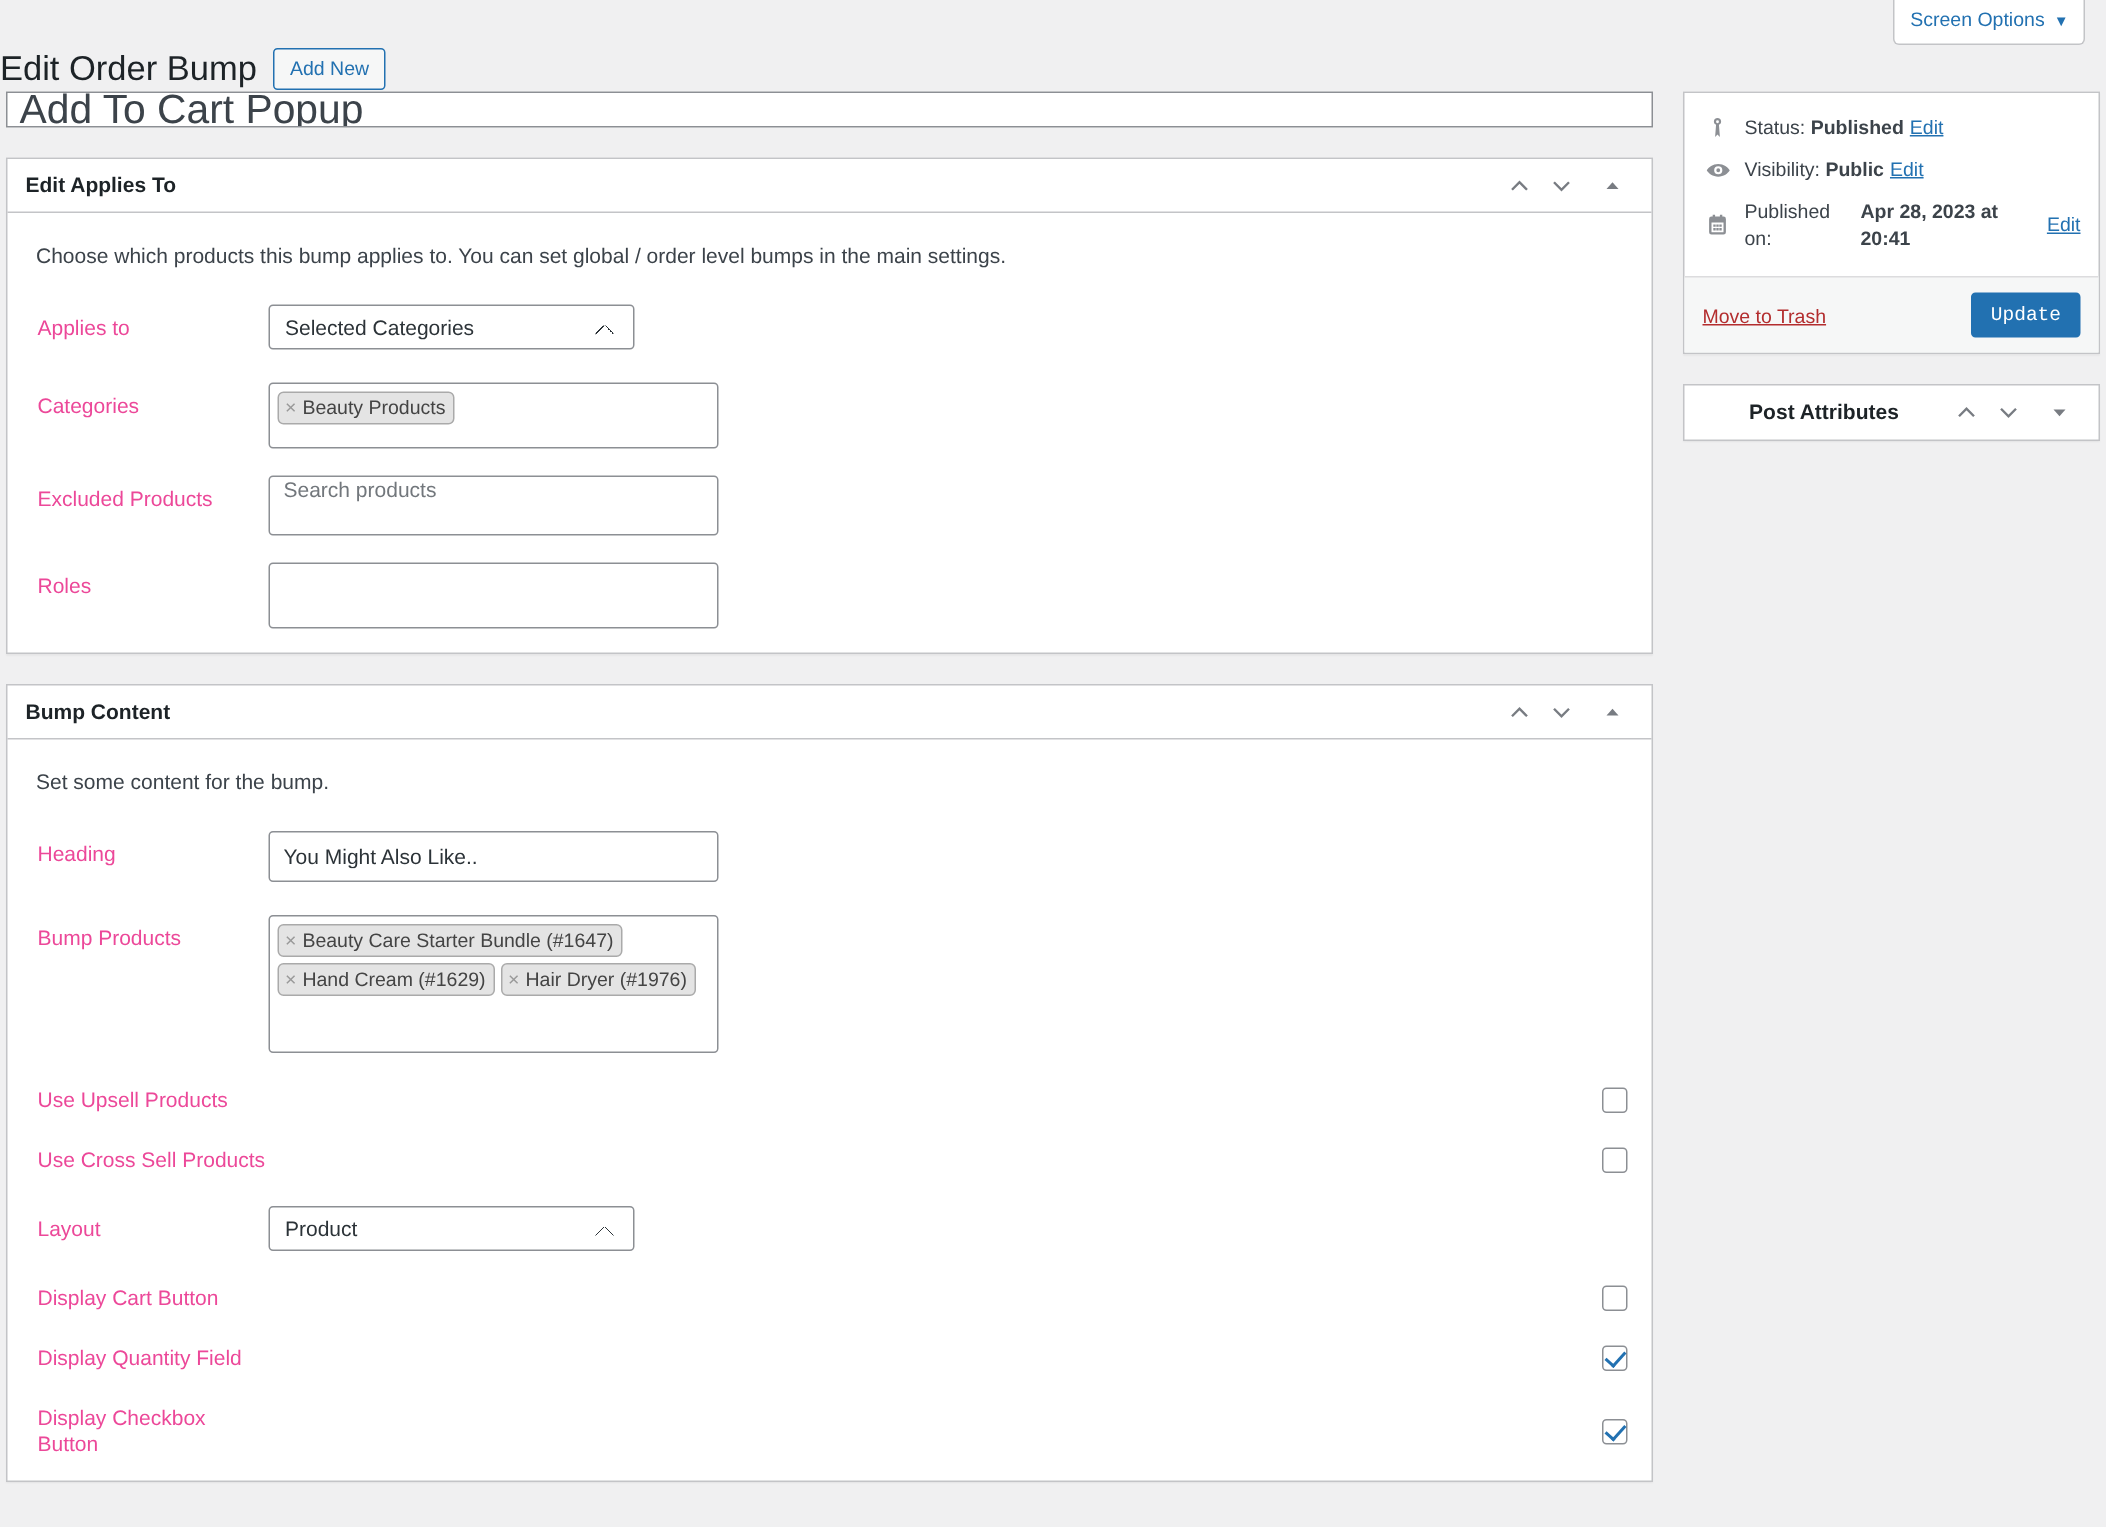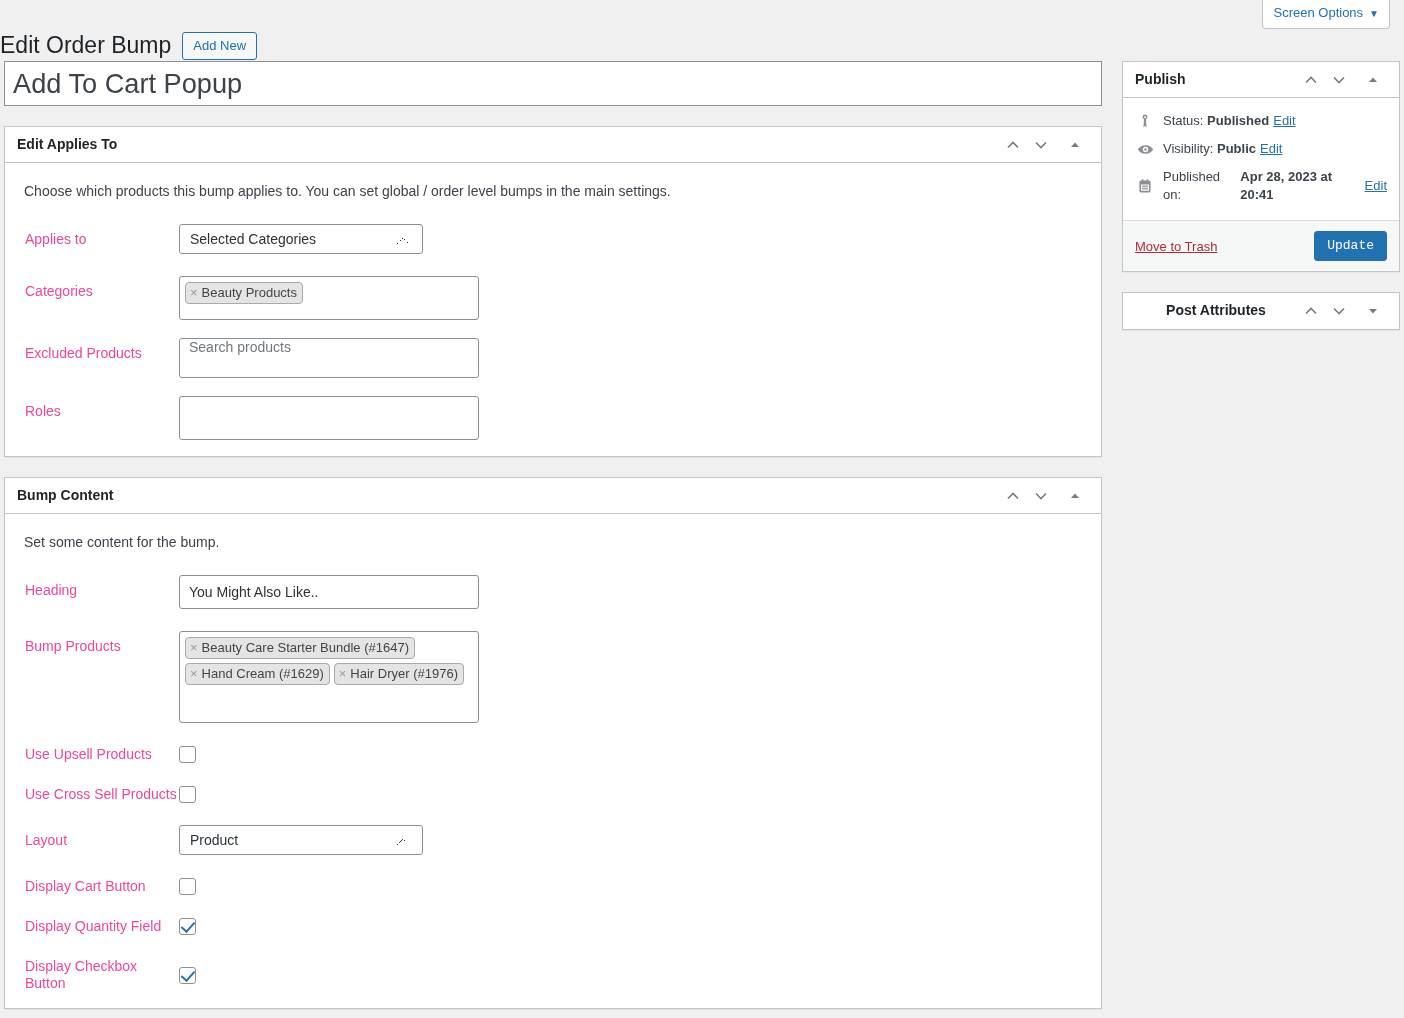--- a/index.html
+++ b/index.html
@@ -52,21 +52,21 @@
   .col-main {
     position: absolute; top: 61px; left: 4px; width: 1098px;
   }
   .col-side {
     position: absolute; top: 61px; left: 1122px; width: 278px;
   }
 
   
   .title-input {
     display: block; width: 100%;
-    height: 45px;
+    height: 24px;
     padding: 1px 8px;
     font-family: "Liberation Sans", sans-serif;
     font-size: 1.7em;
     line-height: 100%;
     color: #3c434a;
     background: #fff;
     border: 1px solid #8c8f94;
     border-radius: 0;
     outline: none;
   }
@@ -198,21 +198,21 @@
   }
   .wp-check:checked::after {
     content: "";
     position: absolute;
     left: 4px; top: 0px;
     width: 6px; height: 11px;
     border: solid #2271b1;
     border-width: 0 2px 2px 0;
     transform: rotate(42deg);
   }
-  .check-row { display: flex; align-items: center; margin-top: 23px; }
+  .check-row { display: flex; align-items: center; margin-top: 23px; justify-content: space-between; }
   .check-row .form-label { line-height: 17px; }
 
   
   .side-box { margin-bottom: 20px; }
   .side-box .postbox { margin-top: 0; }
   .publish-body { padding: 10px 12px 0 12px; }
   .misc-row {
     display: flex; align-items: center;
     font-size: 13px; color: #3c434a;
     padding: 4px 0 6px 0;
@@ -414,40 +414,20 @@
         <input class="wp-check" type="checkbox" checked="" style="">
       </div>
     </div>
   </div>
 </div>
 
 <div class="col-side">
 
   <div class="side-box">
     <div class="postbox">
-      <div class="postbox-header">
-        <h2 class="postbox-title">Publish</h2>
-        <div class="handle-actions">
-          <button class="order-btn" title="Move up">
-            <svg class="chev" width="20" height="20" viewBox="0 0 20 20" fill="none" stroke="#787c82" stroke-width="1.6">
-                <path d="M5 12.5 L10 7.5 L15 12.5"></path>
-              </svg>
-          </button>
-          <button class="order-btn" title="Move down">
-            <svg class="chev" width="20" height="20" viewBox="0 0 20 20" fill="none" stroke="#787c82" stroke-width="1.6">
-                <path d="M5 7.5 L10 12.5 L15 7.5"></path>
-              </svg>
-          </button>
-          <button class="toggle-btn" title="Toggle panel">
-            <svg width="14" height="14" viewBox="0 0 14 14">
-                <polygon points="3,9 11,9 7,4.5" fill="#787c82"></polygon>
-              </svg>
-          </button>
-        </div>
-      </div>
 
       <div class="publish-body">
         <div class="misc-row">
           <span class="misc-icon">
             <svg width="16" height="16" viewBox="0 0 20 20" fill="#8c8f94">
                 <path d="M10 2a3 3 0 0 0-1.2 5.75L8 18l2-2.2 2 2.2-.8-10.25A3 3 0 0 0 10 2zm0 2a1.2 1.2 0 1 1 0 2.4A1.2 1.2 0 0 1 10 4z"></path>
               </svg>
           </span>
           <span>Status:</span>&nbsp;<b>Published</b>
           <span class="wp-link">Edit</span>

